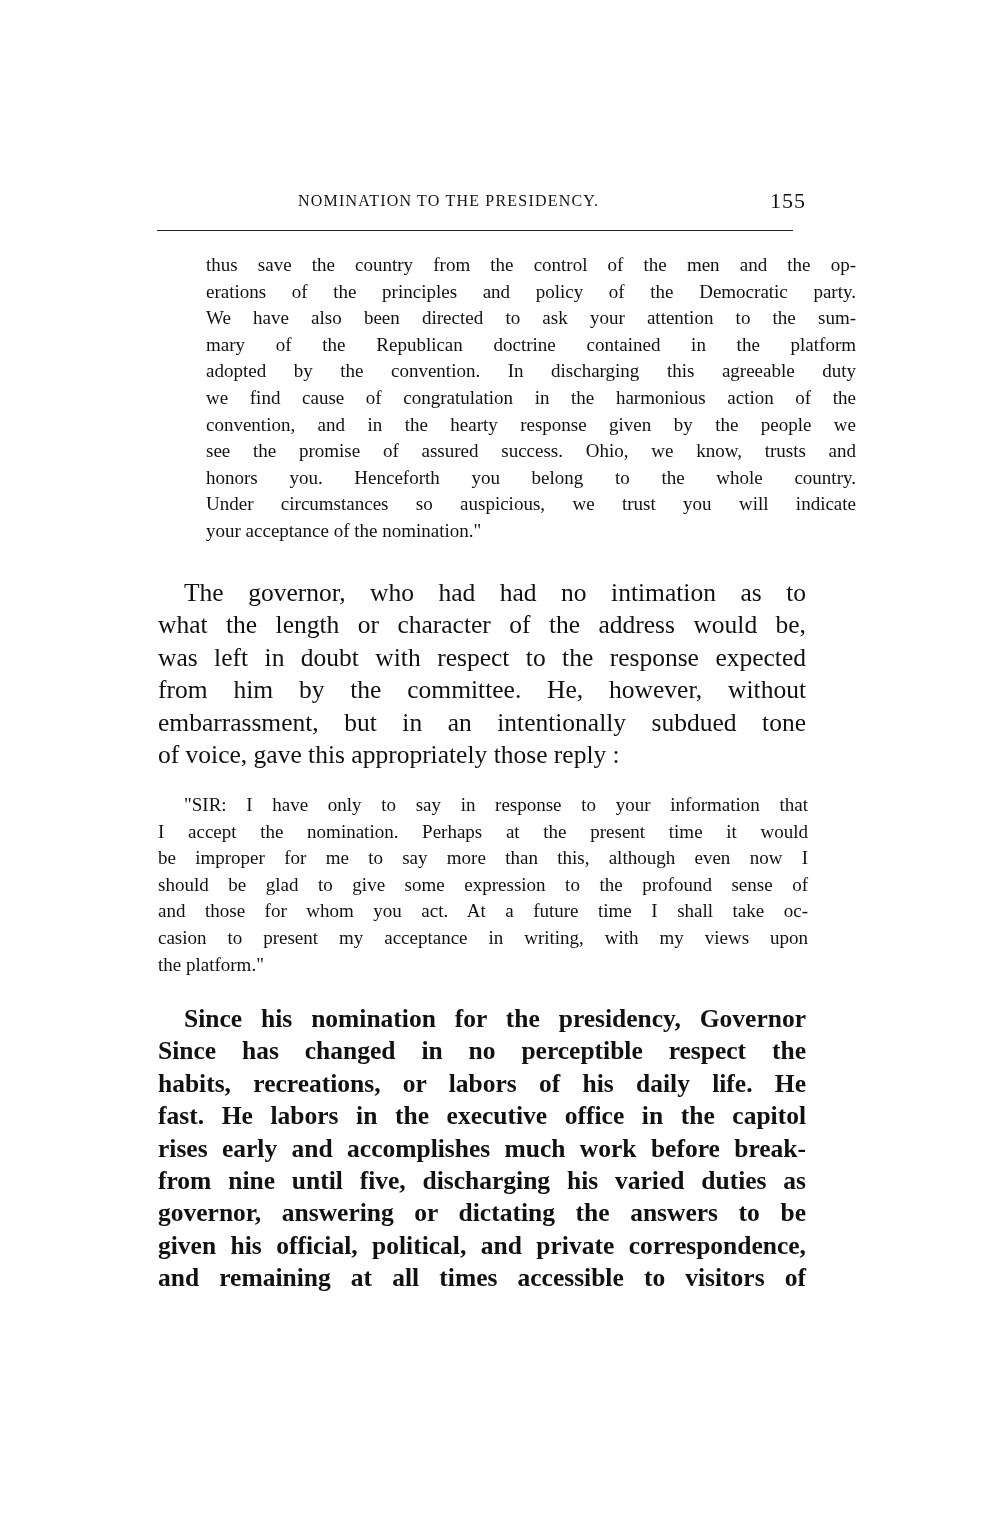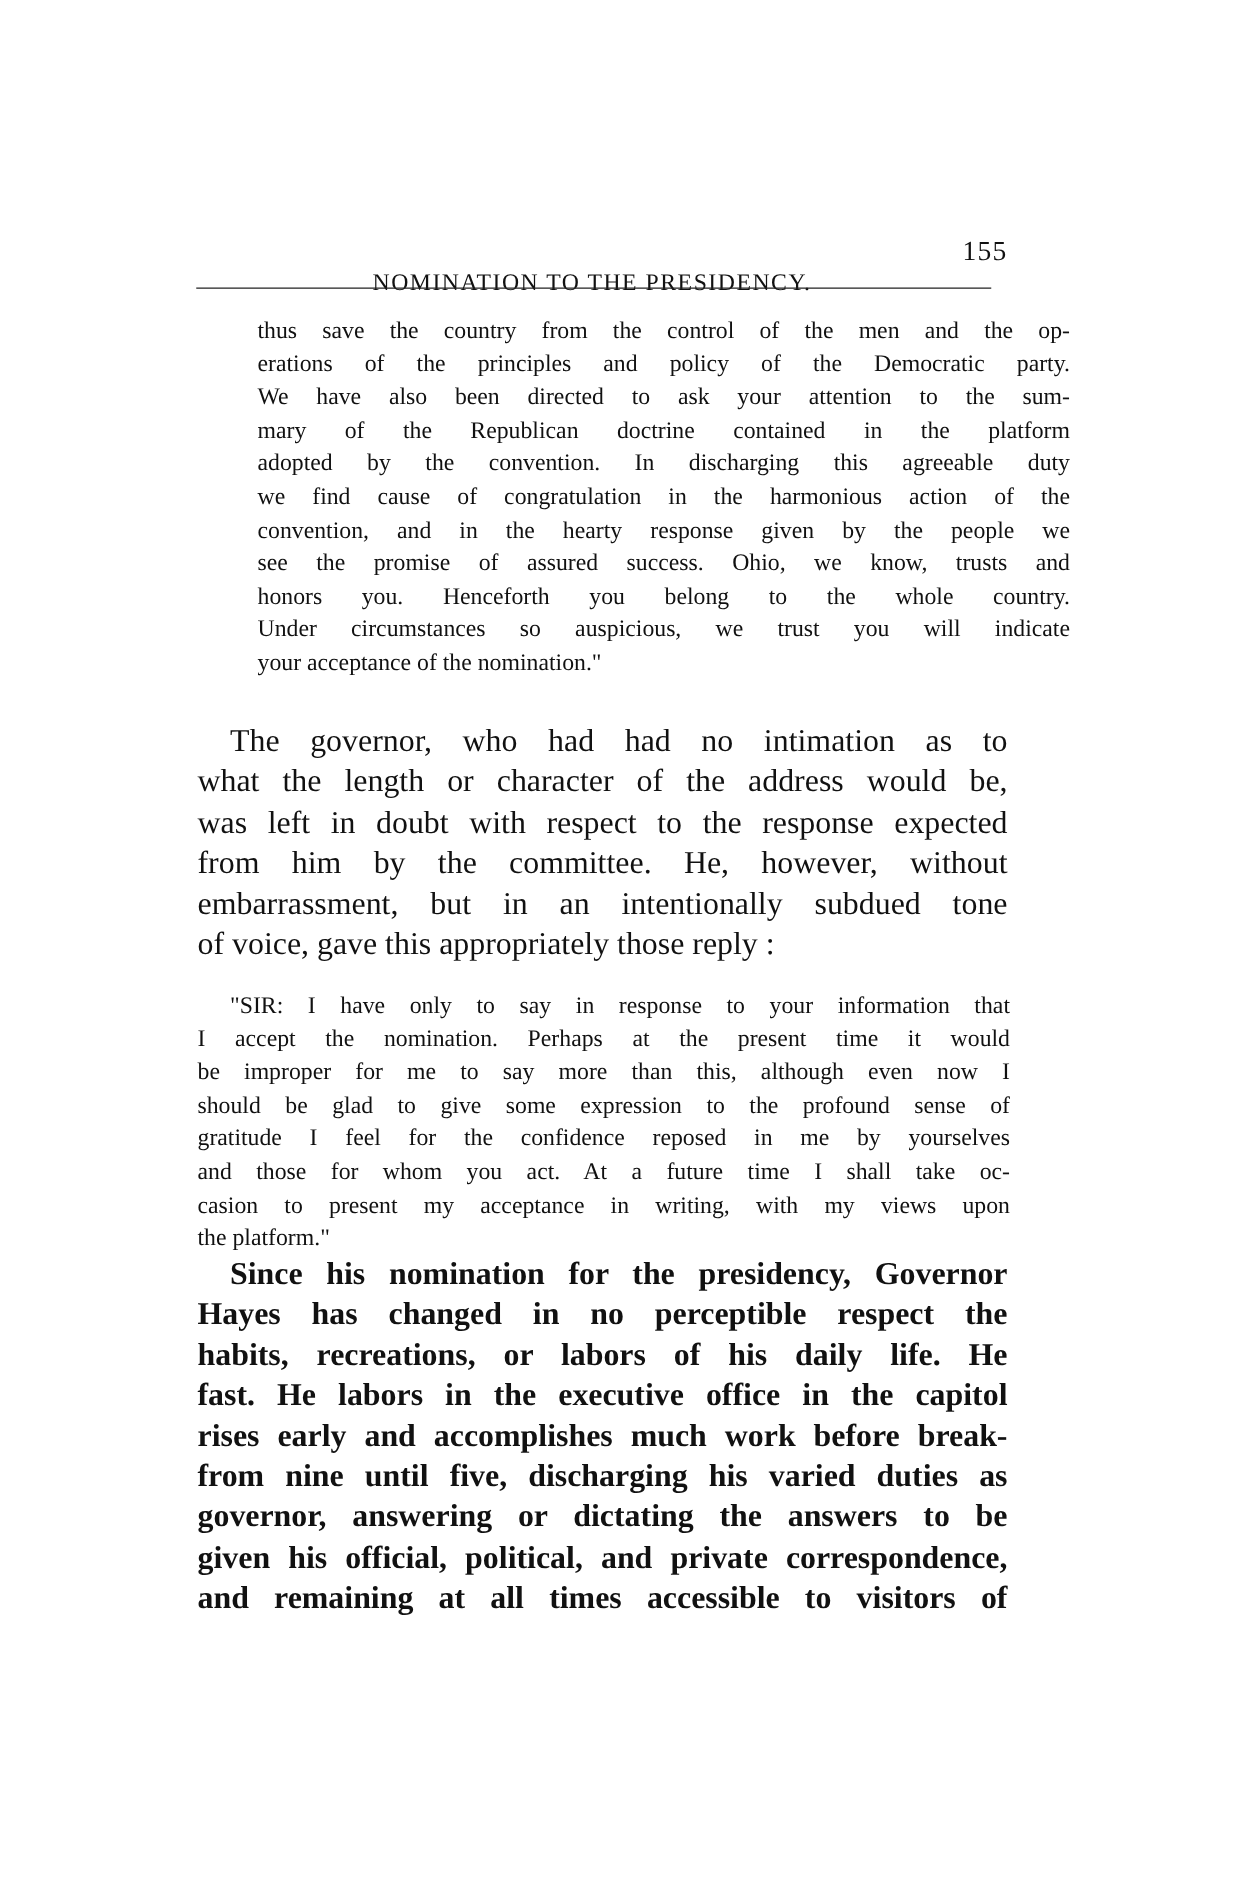--- a/index.html
+++ b/index.html
@@ -25,25 +25,24 @@
       left: 158px;
       top: 188px;
       width: 634px;
       height: 30px;
     }
     .running-title {
       position: absolute;
       left: 140px;
       top: 4px;
       font-family: "Liberation Serif", serif;
-      font-size: 19px;
+      font-size: 16px;
       letter-spacing: 1.2px;
       text-transform: uppercase;
       white-space: nowrap;
-      margin-top: 24px;
     }
     .page-number {
       position: absolute;
       right: -14px;
       top: 0;
       font-family: "Liberation Serif", serif;
       font-size: 22px;
       letter-spacing: 1px;
     }
     .head-rule {
@@ -116,29 +115,28 @@
     <span class="line">from him by the committee.  He, however, without</span>
     <span class="line">embarrassment, but in an intentionally subdued tone</span>
     <span class="line last">of voice, gave this appropriately those reply :</span>
   </div>
 
   <div class="small-block" style="top:792px;">
     <span class="line indent">"SIR: I have only to say in response to your information that</span>
     <span class="line">I accept the nomination.  Perhaps at the present time it would</span>
     <span class="line">be improper for me to say more than this, although even now I</span>
     <span class="line">should be glad to give some expression to the profound sense of</span>
-    <span class="line">gratitude I feel for the confidence reposed in me by yourselves</span>
     <span class="line">and those for whom you act.  At a future time I shall take oc-</span>
     <span class="line">casion to present my acceptance in writing, with my views upon</span>
     <span class="line last">the platform."</span>
   </div>
 
   <div class="large-block" style="top:1003px;font-weight:bold;">
     <span class="line indent">Since his nomination for the presidency, Governor</span>
-    <span class="line">Hayes has changed in no perceptible respect the</span>
+    <span class="line">Since has changed in no perceptible respect the</span>
     <span class="line">habits, recreations, or labors of his daily life.  He</span>
     <span class="line">fast.  He labors in the executive office in the capitol</span>
     <span class="line">rises early and accomplishes much work before break-</span>
     <span class="line">from nine until five, discharging his varied duties as</span>
     <span class="line">governor, answering or dictating the answers to be</span>
     <span class="line">given his official, political, and private correspondence,</span>
     <span class="line">and remaining at all times accessible to visitors of</span>
   </div>
 
 </div>

